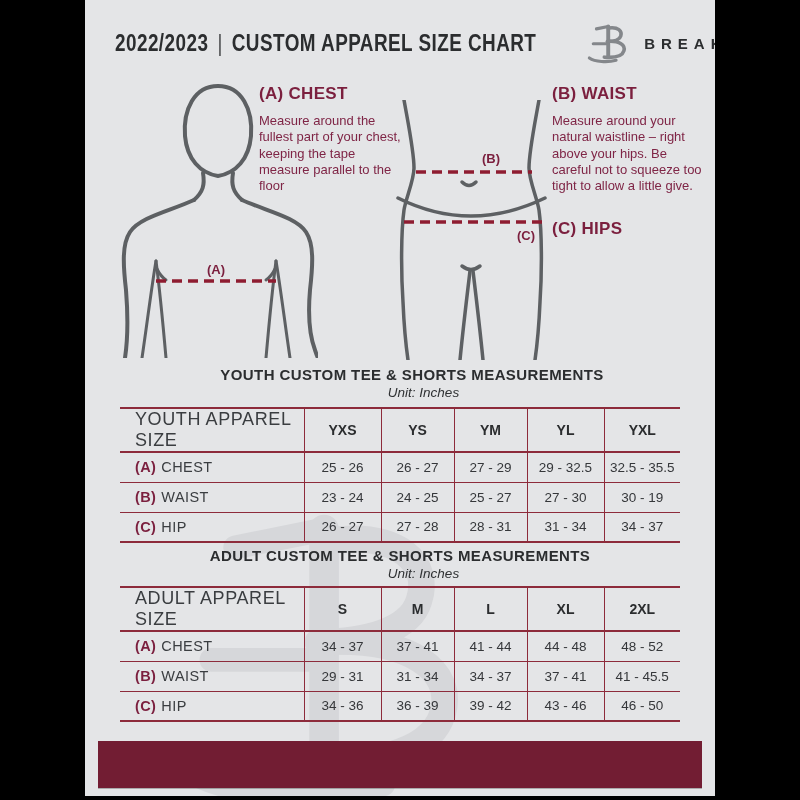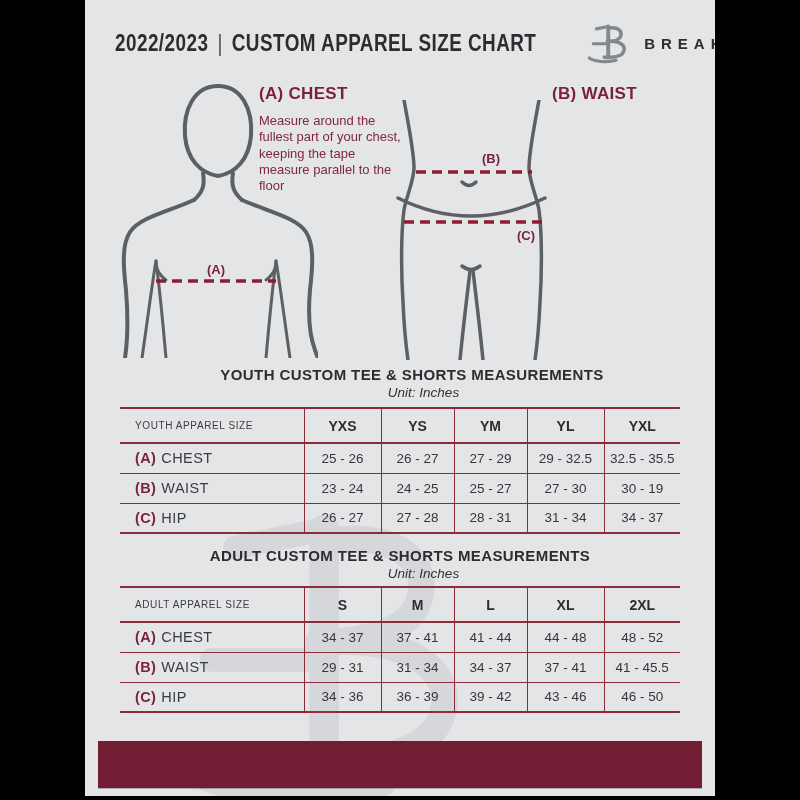--- a/index.html
+++ b/index.html
@@ -48,21 +48,21 @@
   .tbl-title{position:absolute;left:0;width:630px;text-align:center;font-size:15px;font-weight:700;letter-spacing:.4px;color:var(--ink);z-index:1;}
   .tbl-unit{position:absolute;left:0;width:630px;text-align:center;font-size:13.5px;font-style:italic;color:#2f3133;z-index:1;padding-left:47px;}
   #youth-title{top:366px;padding-left:24px;} #youth-unit{top:385px;}
   #adult-title{top:547px;} #adult-unit{top:566px;}
 
   table.size-table{position:absolute;left:35px;width:560px;border-collapse:collapse;table-layout:fixed;z-index:1;background:transparent;}
   #youth-table{top:407px;} #adult-table{top:586px;}
   .size-table{border-top:2px solid var(--border);border-bottom:2px solid var(--border);}
   .size-table th,.size-table td{padding:0;text-align:center;vertical-align:middle;}
   .size-table thead th{height:35px;font-size:14px;font-weight:700;color:var(--ink);border-bottom:2px solid var(--border);}
-  .size-table thead th.lblcell{font-weight:400;font-size:10px;letter-spacing:.6px;color:var(--ink2);text-align:left;padding-left:15px;}
+  .size-table thead th.lblcell{font-weight:400;font-size:18px;letter-spacing:.6px;color:var(--ink2);text-align:left;padding-left:15px;}
   .size-table tbody td{height:30px;font-size:13.5px;color:#35373a;border-top:1px solid var(--border);}
   .size-table th + th,.size-table td + td{border-left:1.5px solid var(--border);}
   .size-table td.lblcell{text-align:left;padding-left:15px;font-size:14.5px;color:var(--ink2);letter-spacing:.4px;}
   .size-table td.lblcell .pfx{font-weight:700;color:var(--mtext);margin-right:5px;}
 
   
   .footer-bar{position:absolute;left:13px;top:741px;width:604px;height:47px;background:var(--maroon);z-index:2;box-shadow:0 1px 0 rgba(0,0,0,.25);}
 
   svg text{font-family:"Liberation Sans",sans-serif;}
 </style>
@@ -136,22 +136,24 @@
       <text x="97" y="63" text-anchor="middle" font-size="13" font-weight="bold" fill="var(--mtext)">(B)</text>
       <text x="132" y="140" text-anchor="middle" font-size="13" font-weight="bold" fill="var(--mtext)">(C)</text>
     </svg>
 
     <section class="mh" id="sec-chest">
       <h3>(A) CHEST</h3>
       <p>Measure around the fullest part of your chest, keeping the tape measure parallel to the floor</p>
     </section>
     <section class="mh" id="sec-waist">
       <h3>(B) WAIST</h3>
+      <p>Measure around your natural waistline – right above your hips. Be careful not to squeeze too tight to allow a little give.</p>
     </section>
     <section class="mh" id="sec-hips">
+      <h3>(C) HIPS</h3>
     </section>
 
     <div class="tbl-title" id="youth-title">YOUTH CUSTOM TEE &amp; SHORTS MEASUREMENTS</div>
     <div class="tbl-unit" id="youth-unit">Unit: Inches</div>
     <table class="size-table" id="youth-table">
       <colgroup>
           <col style="width:184px">
           <col style="width:77px">
           <col style="width:73px">
           <col style="width:73px">

